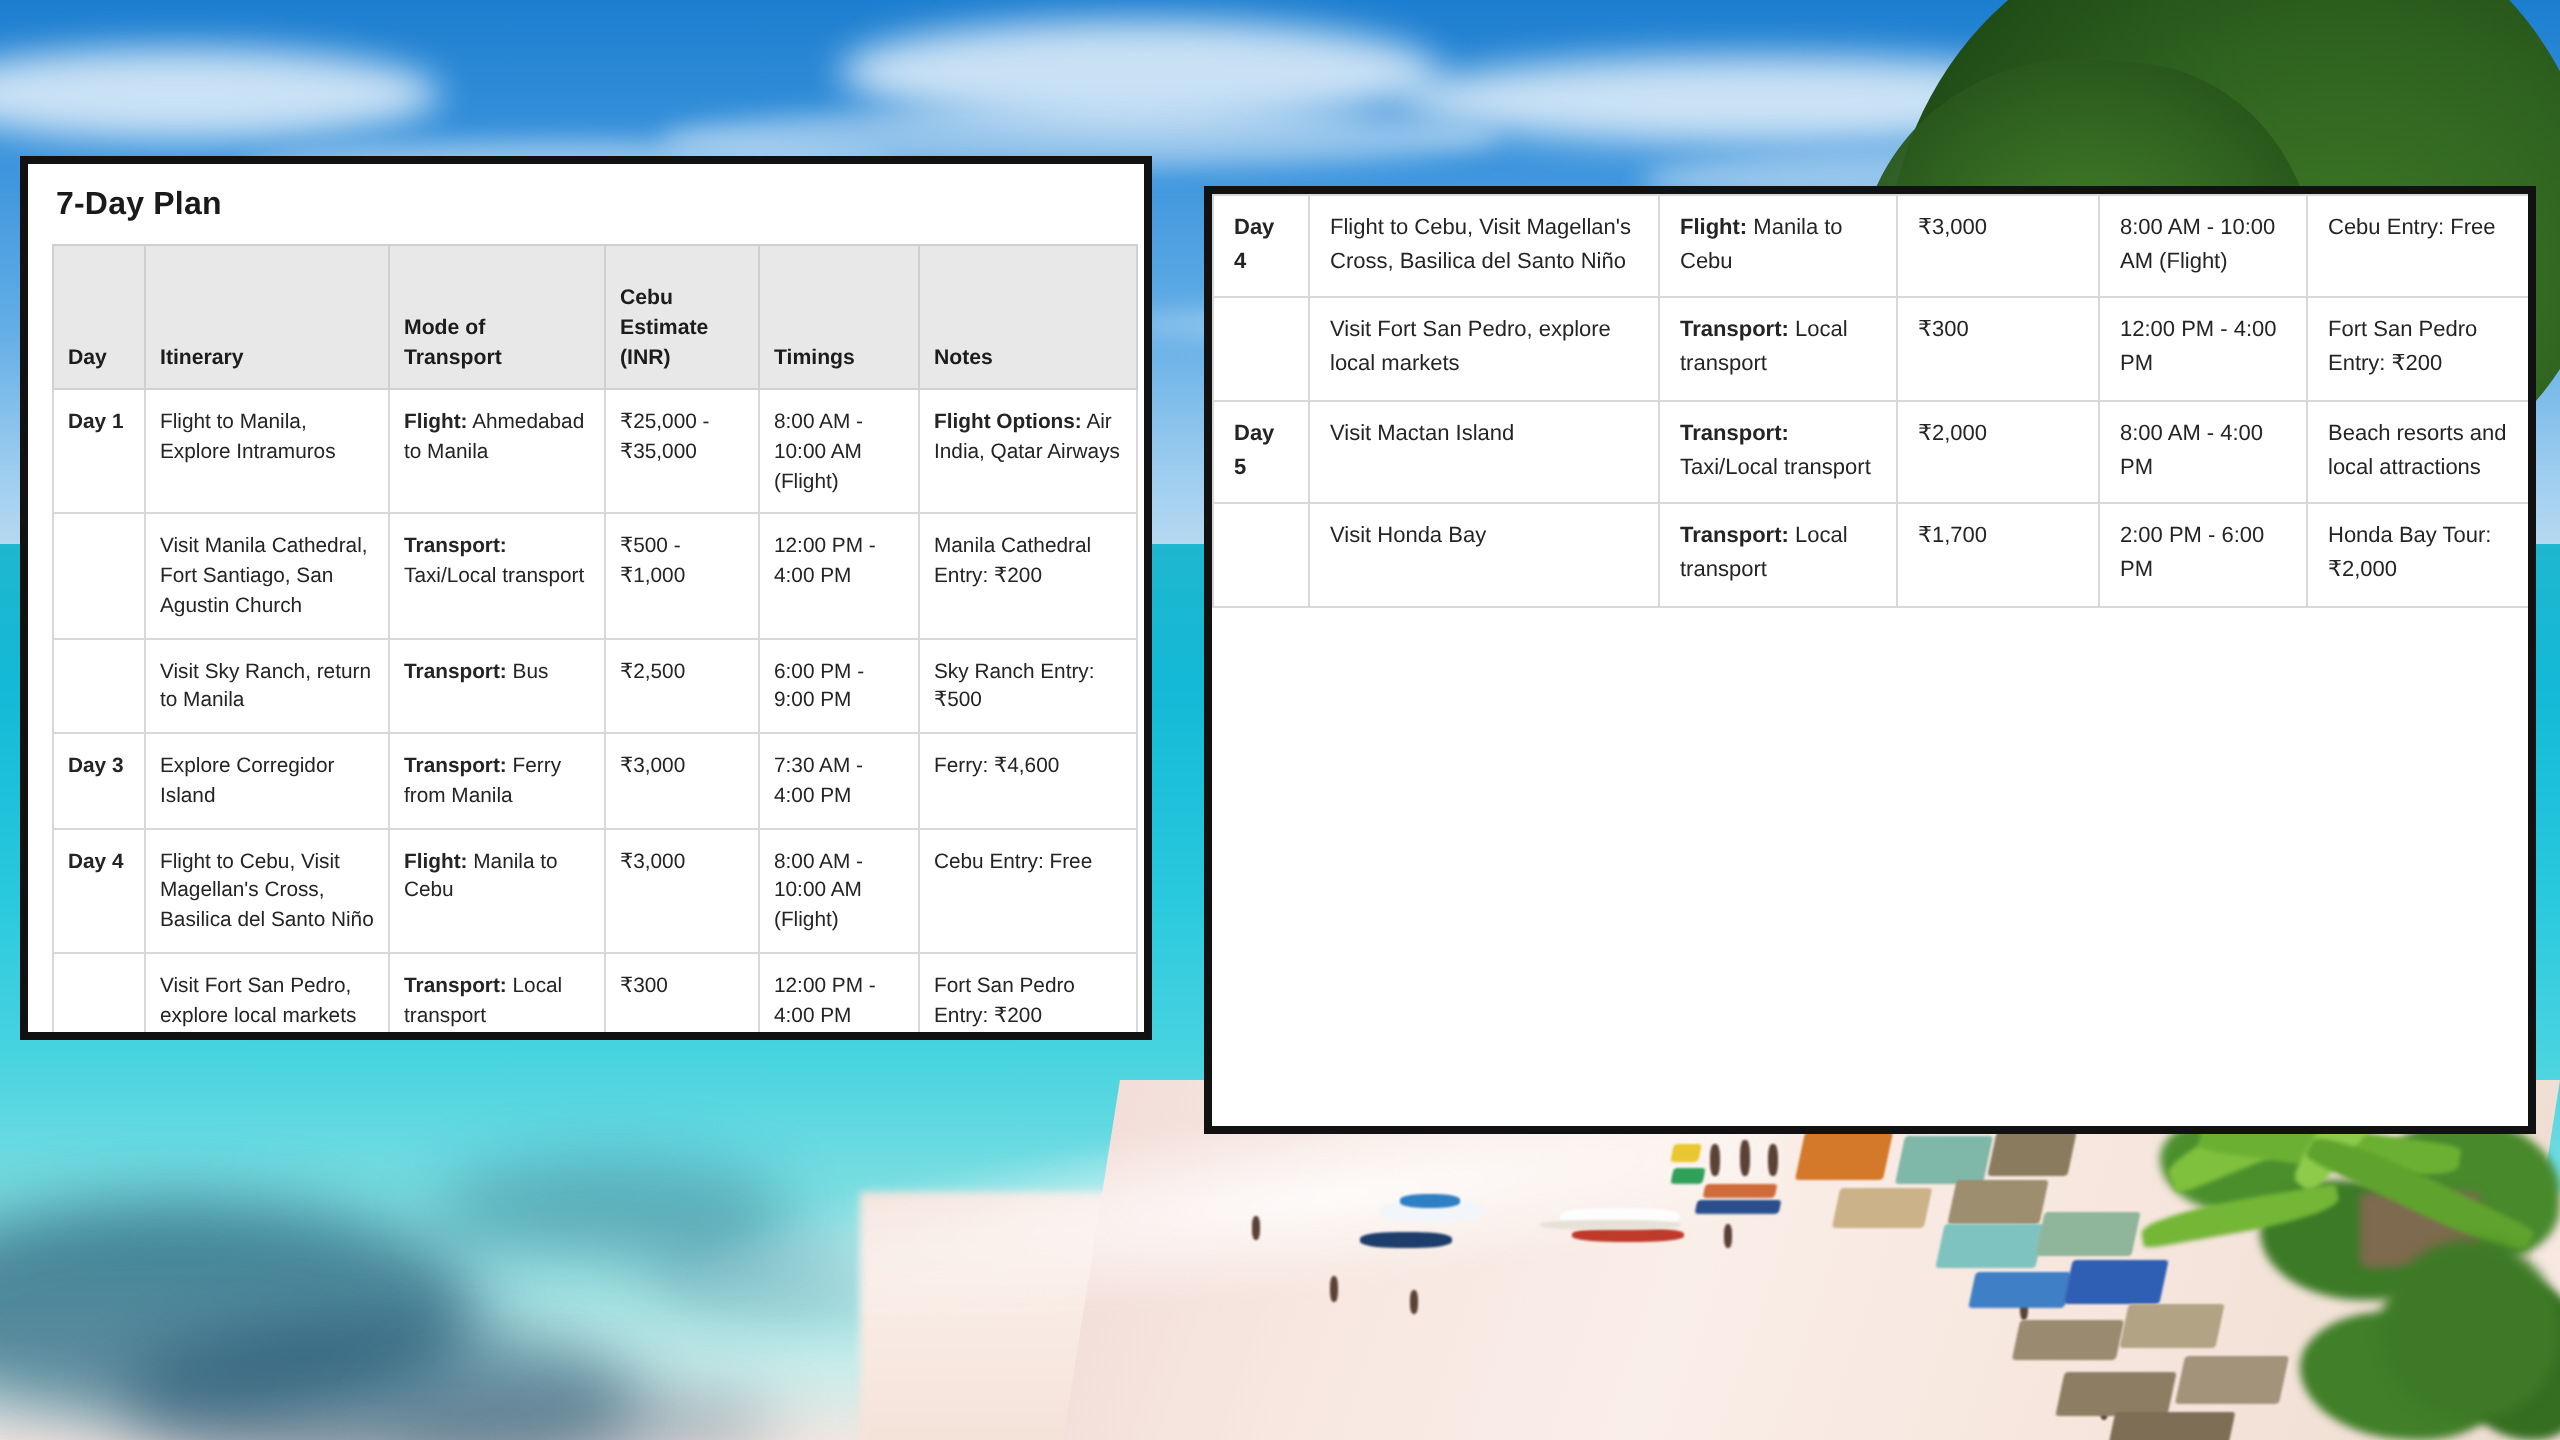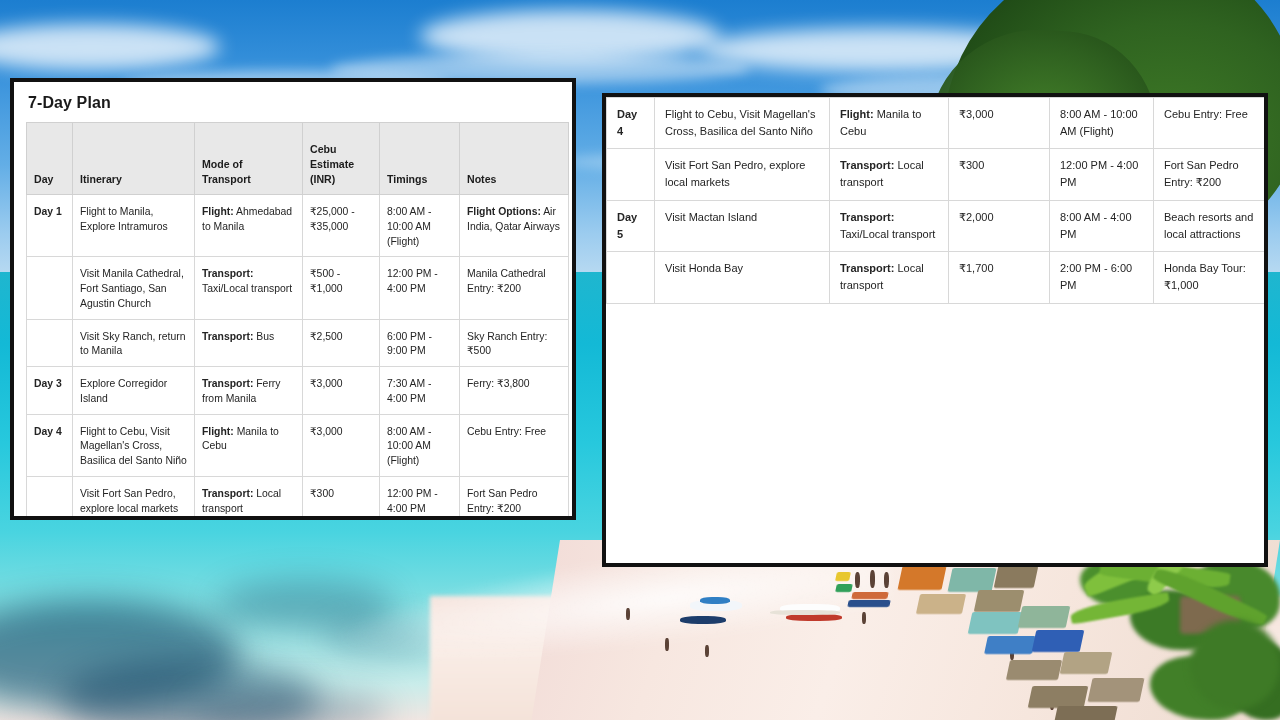--- a/index.html
+++ b/index.html
@@ -231,21 +231,21 @@
           <td>₹2,500</td>
           <td>6:00 PM - 9:00 PM</td>
           <td>Sky Ranch Entry: ₹500</td>
         </tr>
         <tr>
           <td class="daycell">Day 3</td>
           <td>Explore Corregidor Island</td>
           <td><b>Transport:</b> Ferry from Manila</td>
           <td>₹3,000</td>
           <td>7:30 AM - 4:00 PM</td>
-          <td>Ferry: ₹3,800</td>
+          <td>Ferry: ₹4,600</td>
         </tr>
         <tr>
           <td class="daycell">Day 4</td>
           <td>Flight to Cebu, Visit Magellan's Cross, Basilica del Santo Niño</td>
           <td><b>Flight:</b> Manila to Cebu</td>
           <td>₹3,000</td>
           <td>8:00 AM - 10:00 AM (Flight)</td>
           <td>Cebu Entry: Free</td>
         </tr>
         <tr>
@@ -294,17 +294,17 @@
           <td>₹2,000</td>
           <td>8:00 AM - 4:00 PM</td>
           <td>Beach resorts and local attractions</td>
         </tr>
         <tr>
           <td class="daycell"></td>
           <td>Visit Honda Bay</td>
           <td><b>Transport:</b> Local transport</td>
           <td>₹1,700</td>
           <td>2:00 PM - 6:00 PM</td>
-          <td>Honda Bay Tour: ₹1,000</td>
+          <td>Honda Bay Tour: ₹2,000</td>
         </tr>
       </tbody>
   </table>
 </div>
 
 </body></html>

